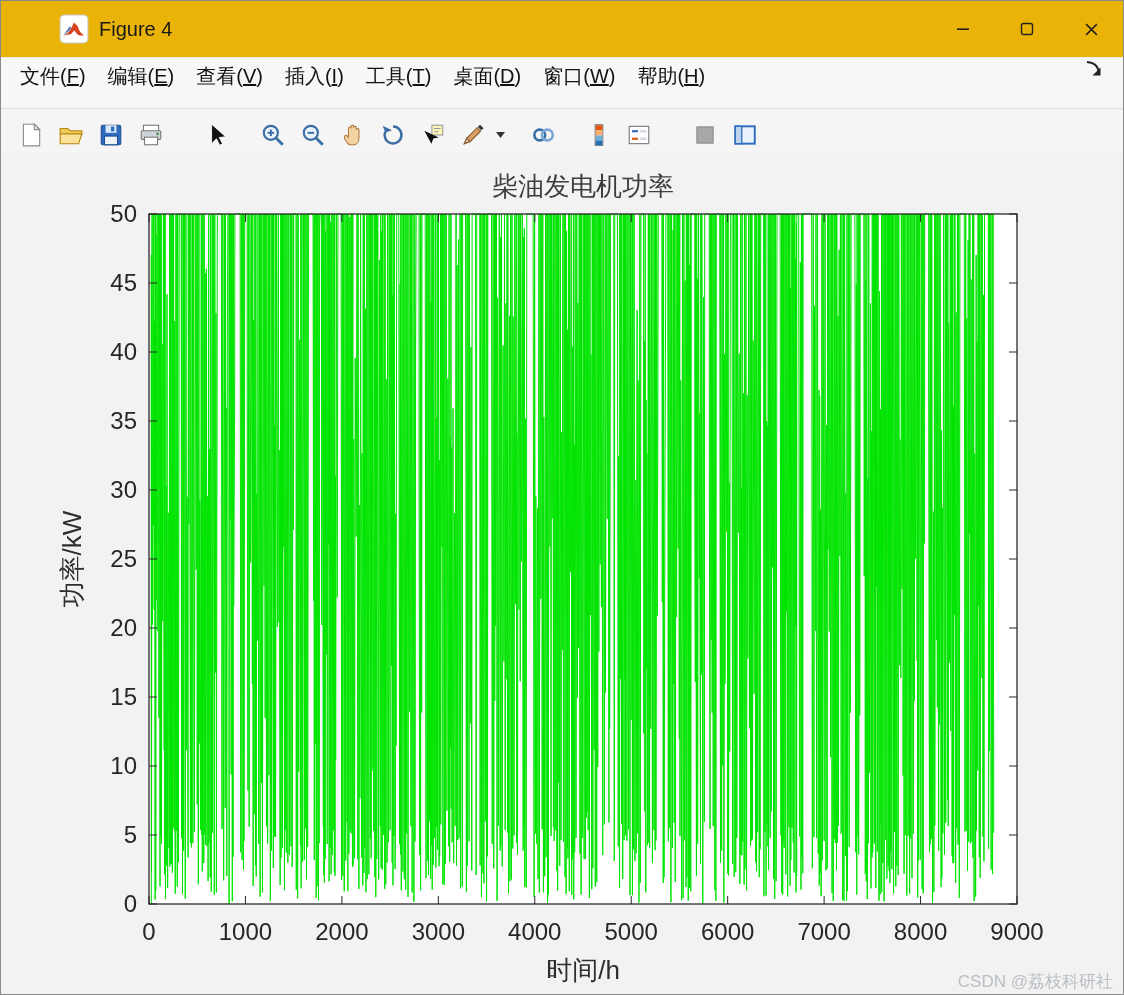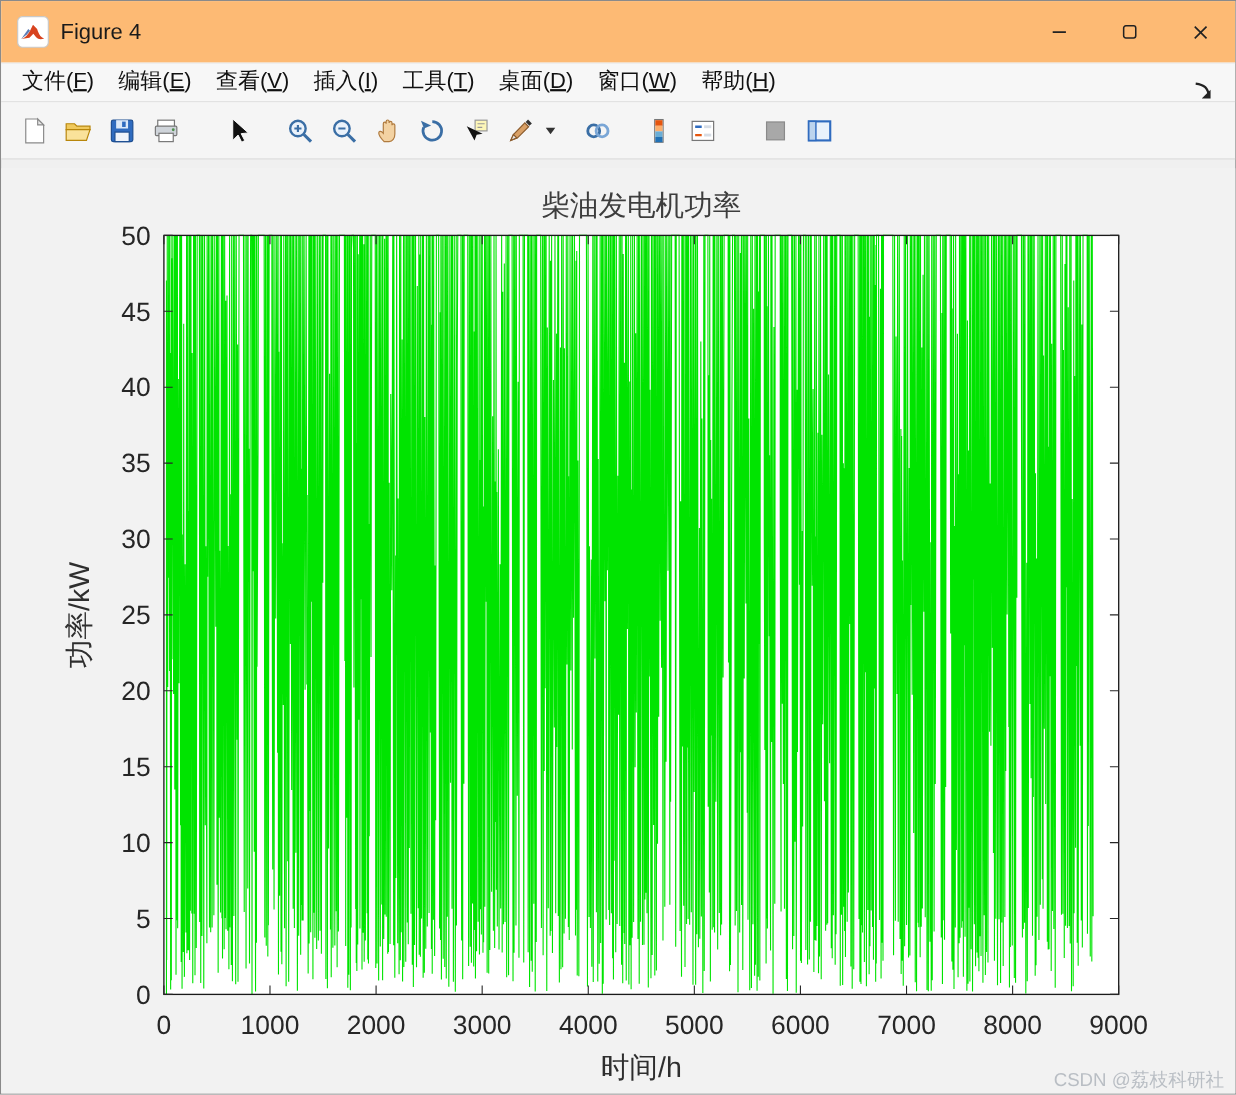--- a/index.html
+++ b/index.html
@@ -1,29 +1,29 @@
 <!DOCTYPE html>
 <html><head>
 <meta charset="utf-8">
 <style>
   * { box-sizing: border-box; }
   body { margin:0; background:#cfcfcf; font-family:"Liberation Sans", sans-serif; }
   .window { position:relative; width:1124px; height:995px; background:#f0f0f0;
             border:1px solid #8a8a8a; overflow:hidden; }
 
   
-  .titlebar { height:56px; background:#fdba74; display:flex; align-items:center; }
+  .titlebar { height:56px; background:#eab308; display:flex; align-items:center;padding-left:44px; }
   .app-icon { width:30px; height:30px; margin:0 10px 0 14px; flex:0 0 auto; }
   .title-text { font-size:20px; color:#1a1a1a; }
   .win-controls { margin-left:auto; display:flex; height:100%; }
   .win-btn { width:64px; height:100%; display:flex; align-items:center; justify-content:center; cursor:pointer; }
 
   
-  .menubar { height:36px; background:#f7f7f7; border-top:1px solid #ececec;
-             border-bottom:1px solid #dcdcdc; display:flex; align-items:flex-end;
+  .menubar { height:52px; background:#f7f7f7; border-top:1px solid #ececec;
+             border-bottom:1px solid #dcdcdc; display:flex; align-items:flex-start;
              padding:0 8px; font-size:20px; color:#111; }
   .menu-item { padding:5px 11px; cursor:pointer; white-space:nowrap; }
   .dock-arrow { margin-left:auto; margin-right:12px; width:20px; height:20px; cursor:pointer; }
 
   
   .toolbar { height:52px; background:#f5f5f5; border-bottom:1px solid #d9d9d9;
              display:flex; align-items:center; padding:0 10px; }
   .tb-btn { width:40px; height:40px; display:flex; align-items:center; justify-content:center;
             border-radius:3px; cursor:pointer; flex:0 0 auto; }
   .tb-btn svg { width:26px; height:26px; }

